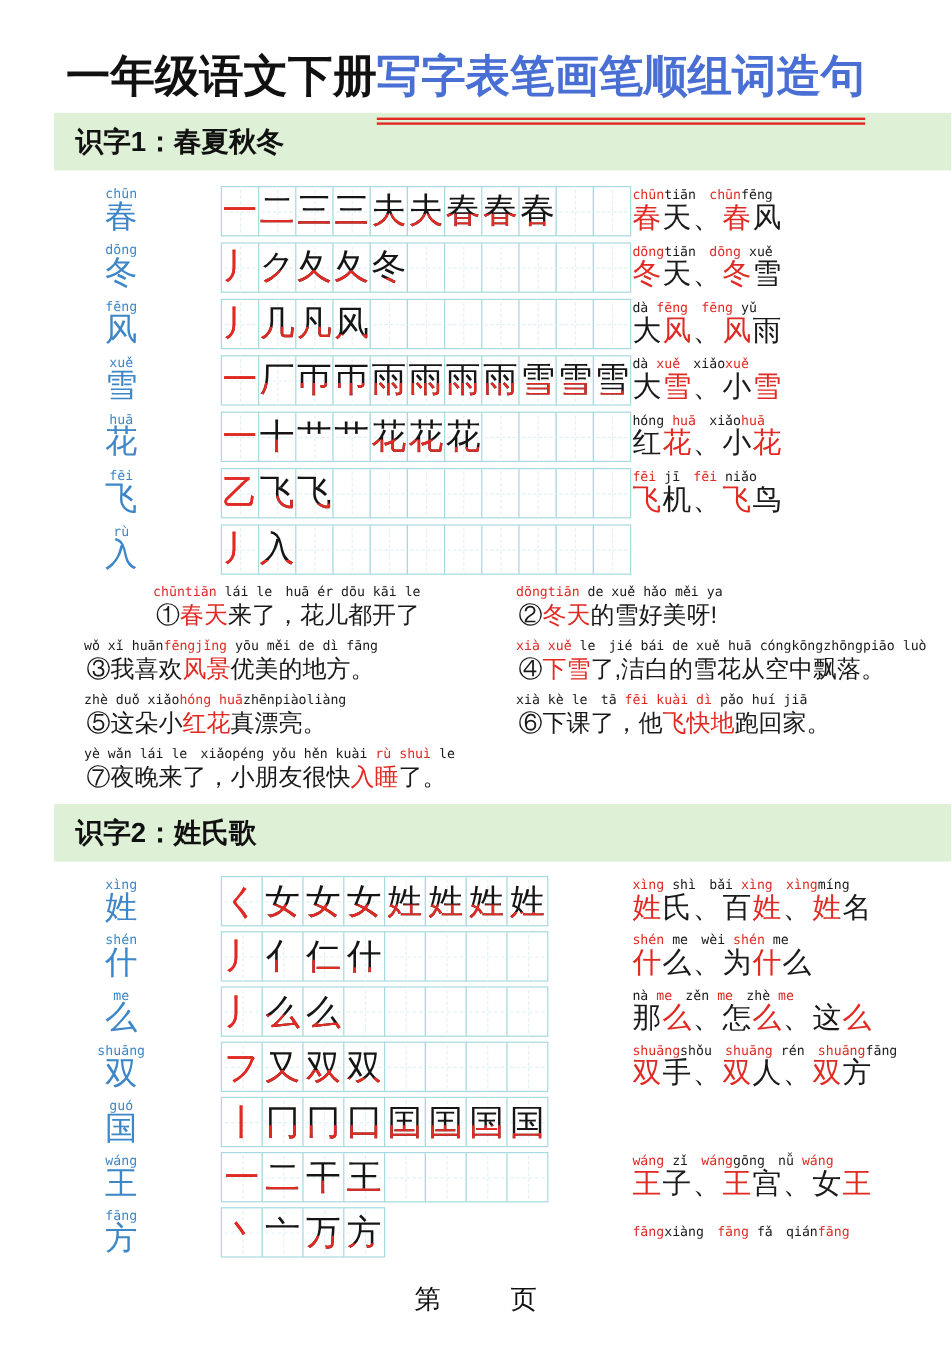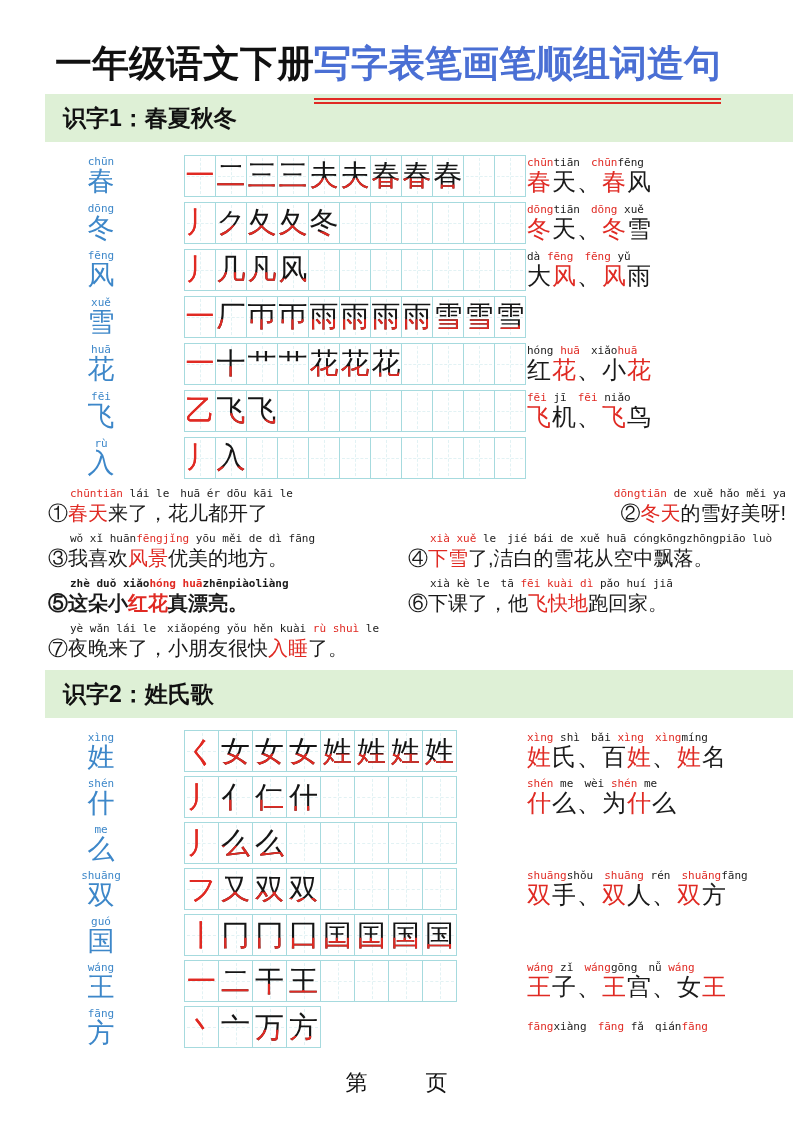--- a/index.html
+++ b/index.html
@@ -94,21 +94,21 @@
     margin:6px 0 0 48px;width:738px;
     display:grid;grid-template-columns:360px auto;
     row-gap:5px;
   }
   .s{line-height:1;}
   .s-py{
     font-family:"DejaVu Sans Mono",monospace;
     font-size:11px;line-height:13px;margin-left:22px;
     white-space:nowrap;
   }
-  .s-tx{font-size:20px;line-height:27px;white-space:nowrap;}
+  .s-tx{font-size:20px;line-height:27px;white-space:nowrap;margin-left:24px;}
   
   .footer{
     margin-top:18px;text-align:center;
     font-size:22px;color:#111;
   }
   .footer .gap{display:inline-block;width:58px;}
 </style>
 </head>
 <body>
 
@@ -261,20 +261,24 @@
           <div class="cell">
             <span class="glyph"><span class="g-base">雪</span><span class="g-red">雪</span></span>
           </div>
           <div class="cell">
             <span class="glyph"><span class="g-base">雪</span><span class="g-red">雪</span></span>
           </div>
           <div class="cell c-last">
             <span class="glyph"><span class="g-base">雪</span><span class="g-red">雪</span></span>
           </div>
         </div>
+        <div class="words">
+          <div class="w-py"><span class="blk">dà </span><span class="red">xuě</span><span class="blk">　</span><span class="blk">xiǎo</span><span class="red">xuě</span></div>
+          <div class="w-tx"><span class="blk">大</span><span class="red">雪</span><span class="blk">、小</span><span class="red">雪</span></div>
+        </div>
       </div>
       <div class="row">
         <div class="label">
           <div class="lab-py">huā</div>
           <div class="lab-ch">花</div>
         </div>
         <div class="cells">
           <div class="cell c-first">
             <span class="glyph"><span class="g-base">一</span><span class="g-red">一</span></span>
           </div>
@@ -354,37 +358,37 @@
           <div class="cell"></div>
           <div class="cell"></div>
           <div class="cell"></div>
           <div class="cell"></div>
           <div class="cell"></div>
         </div>
       </div>
     </div>
 
   <div class="sents" id="sents">
-      <div class="s" style="grid-column: 1;">
+      <div class="s" style="grid-column: 1; text-align: center;">
         <div class="s-py"><span class="red">chūntiān</span><span class="blk"> lái le　huā ér dōu kāi le</span></div>
         <div class="s-tx"><span class="blk">①</span><span class="red">春天</span><span class="blk">来了，花儿都开了</span></div>
       </div>
-      <div class="s" style="grid-column: 2; text-align: right;">
+      <div class="s" style="grid-column: 2;">
         <div class="s-py"><span class="red">dōngtiān</span><span class="blk"> de xuě hǎo měi ya</span></div>
         <div class="s-tx"><span class="blk">②</span><span class="red">冬天</span><span class="blk">的雪好美呀!</span></div>
       </div>
       <div class="s" style="grid-column: 1;">
         <div class="s-py"><span class="blk">wǒ xǐ huān</span><span class="red">fēngjǐng</span><span class="blk"> yōu měi de dì fāng</span></div>
         <div class="s-tx"><span class="blk">③我喜欢</span><span class="red">风景</span><span class="blk">优美的地方。</span></div>
       </div>
       <div class="s" style="grid-column: 2;">
         <div class="s-py"><span class="red">xià xuě</span><span class="blk"> le　jié bái de xuě huā cóngkōngzhōngpiāo luò</span></div>
         <div class="s-tx"><span class="blk">④</span><span class="red">下雪</span><span class="blk">了,洁白的雪花从空中飘落。</span></div>
       </div>
-      <div class="s" style="grid-column: 1; font-weight: bold;">
+      <div class="s" style="grid-column: 1;">
         <div class="s-py"><span class="blk">zhè duǒ xiǎo</span><span class="red">hóng huā</span><span class="blk">zhēnpiàoliàng</span></div>
         <div class="s-tx"><span class="blk">⑤这朵小</span><span class="red">红花</span><span class="blk">真漂亮。</span></div>
       </div>
       <div class="s" style="grid-column: 2;">
         <div class="s-py"><span class="blk">xià kè le　tā </span><span class="red">fēi kuài dì</span><span class="blk"> pǎo huí jiā</span></div>
         <div class="s-tx"><span class="blk">⑥下课了，他</span><span class="red">飞快地</span><span class="blk">跑回家。</span></div>
       </div>
       <div class="s" style="grid-column: 1;">
         <div class="s-py"><span class="blk">yè wǎn lái le　xiǎopéng yǒu hěn kuài </span><span class="red">rù shuì</span><span class="blk"> le</span></div>
         <div class="s-tx"><span class="blk">⑦夜晚来了，小朋友很快</span><span class="red">入睡</span><span class="blk">了。</span></div>
@@ -474,20 +478,24 @@
           </div>
           <div class="cell c-last">
             <span class="glyph"><span class="g-base">么</span><span class="g-red">么</span></span>
           </div>
           <div class="cell"></div>
           <div class="cell"></div>
           <div class="cell"></div>
           <div class="cell"></div>
           <div class="cell"></div>
         </div>
+        <div class="words">
+          <div class="w-py"><span class="blk">nà </span><span class="red">me</span><span class="blk">　</span><span class="blk">zěn </span><span class="red">me</span><span class="blk">　</span><span class="blk">zhè </span><span class="red">me</span></div>
+          <div class="w-tx"><span class="blk">那</span><span class="red">么</span><span class="blk">、怎</span><span class="red">么</span><span class="blk">、这</span><span class="red">么</span></div>
+        </div>
       </div>
       <div class="row">
         <div class="label">
           <div class="lab-py">shuāng</div>
           <div class="lab-ch">双</div>
         </div>
         <div class="cells">
           <div class="cell c-first">
             <span class="glyph"><span class="g-base">フ</span><span class="g-red">フ</span></span>
           </div>

